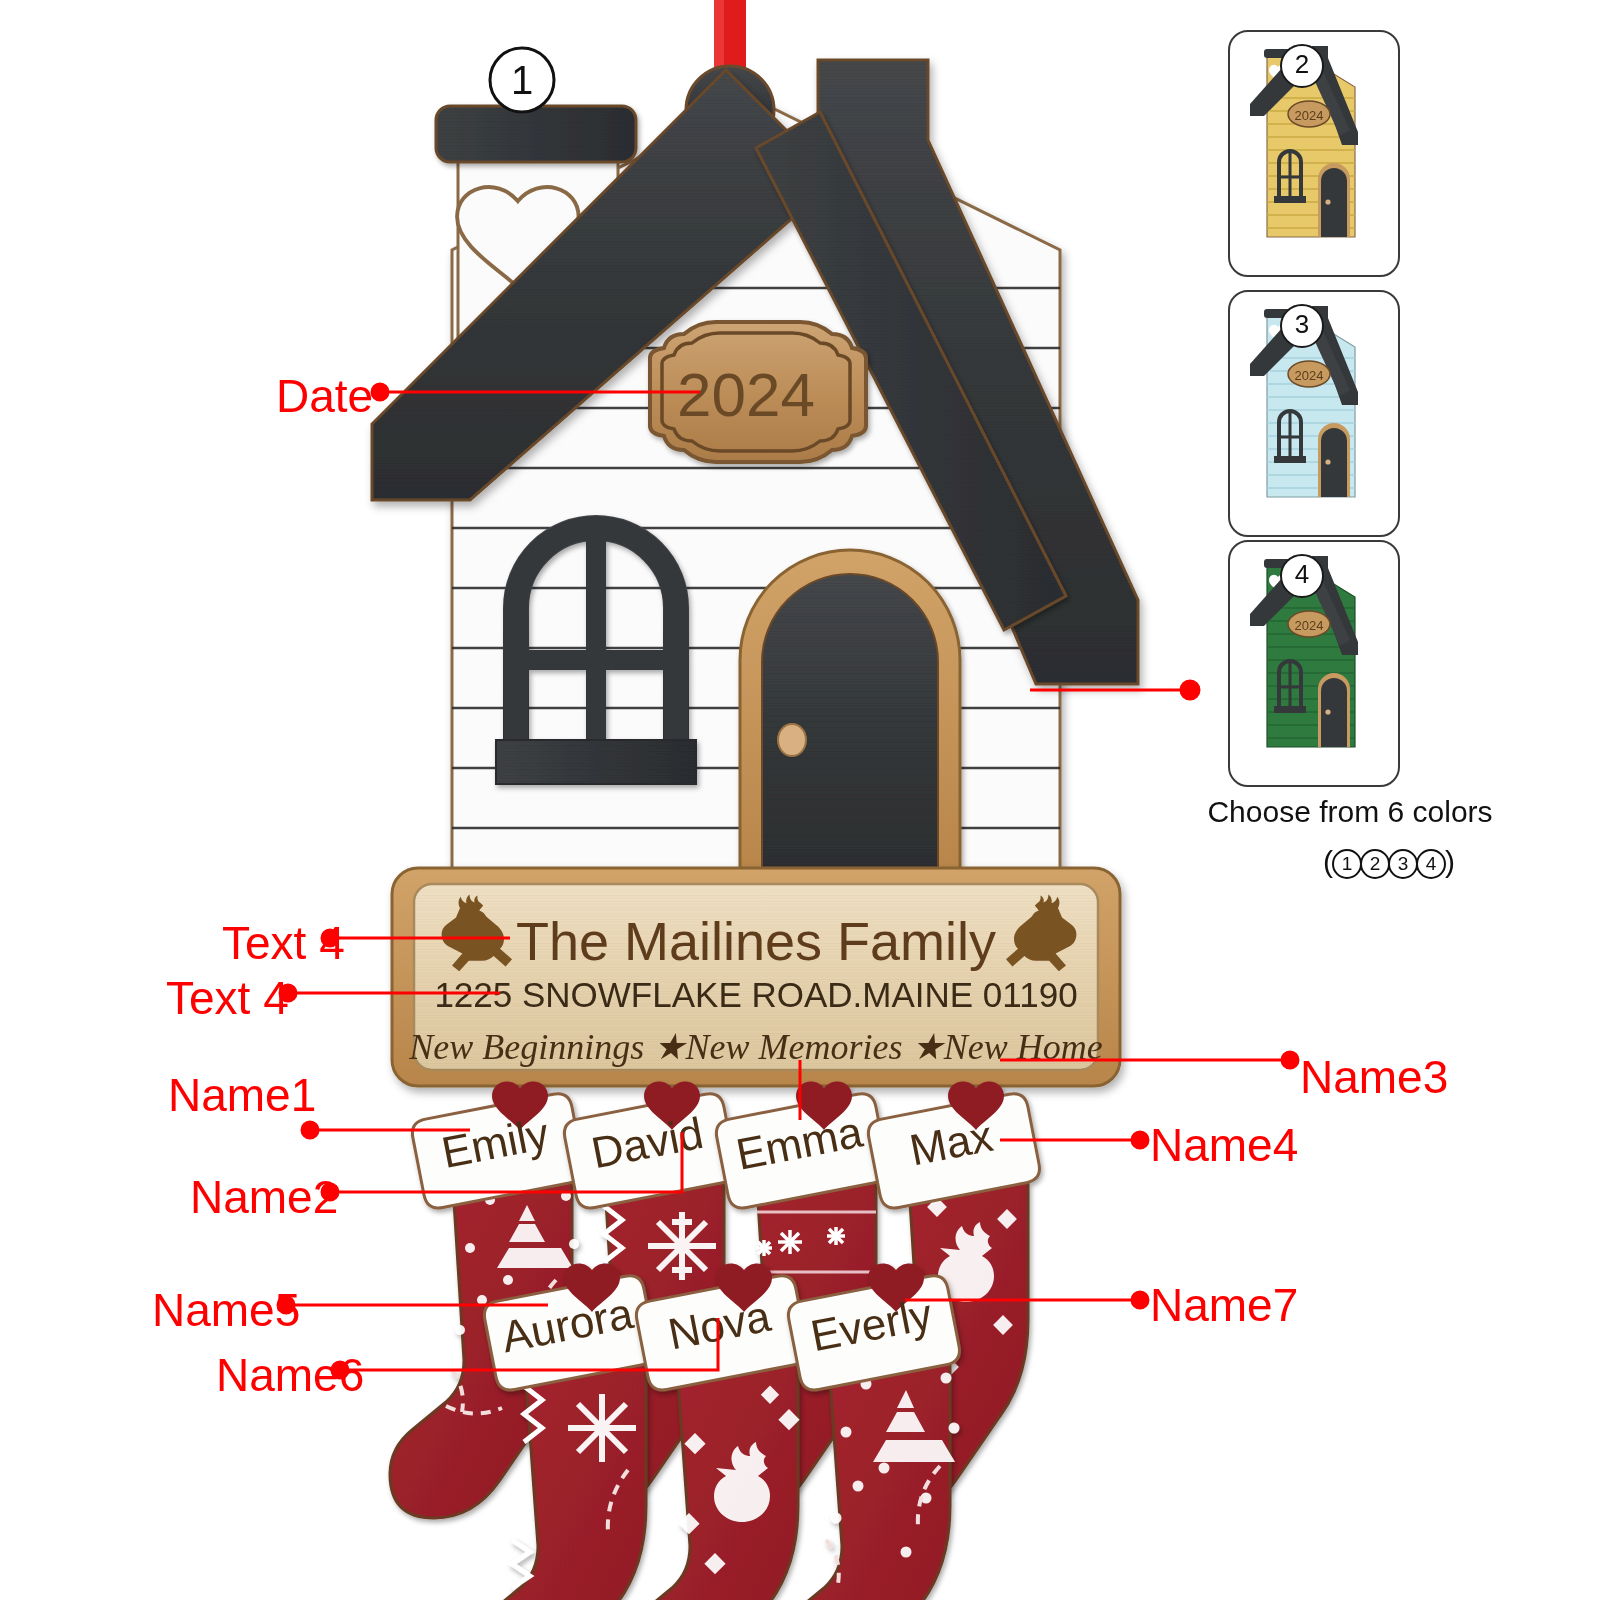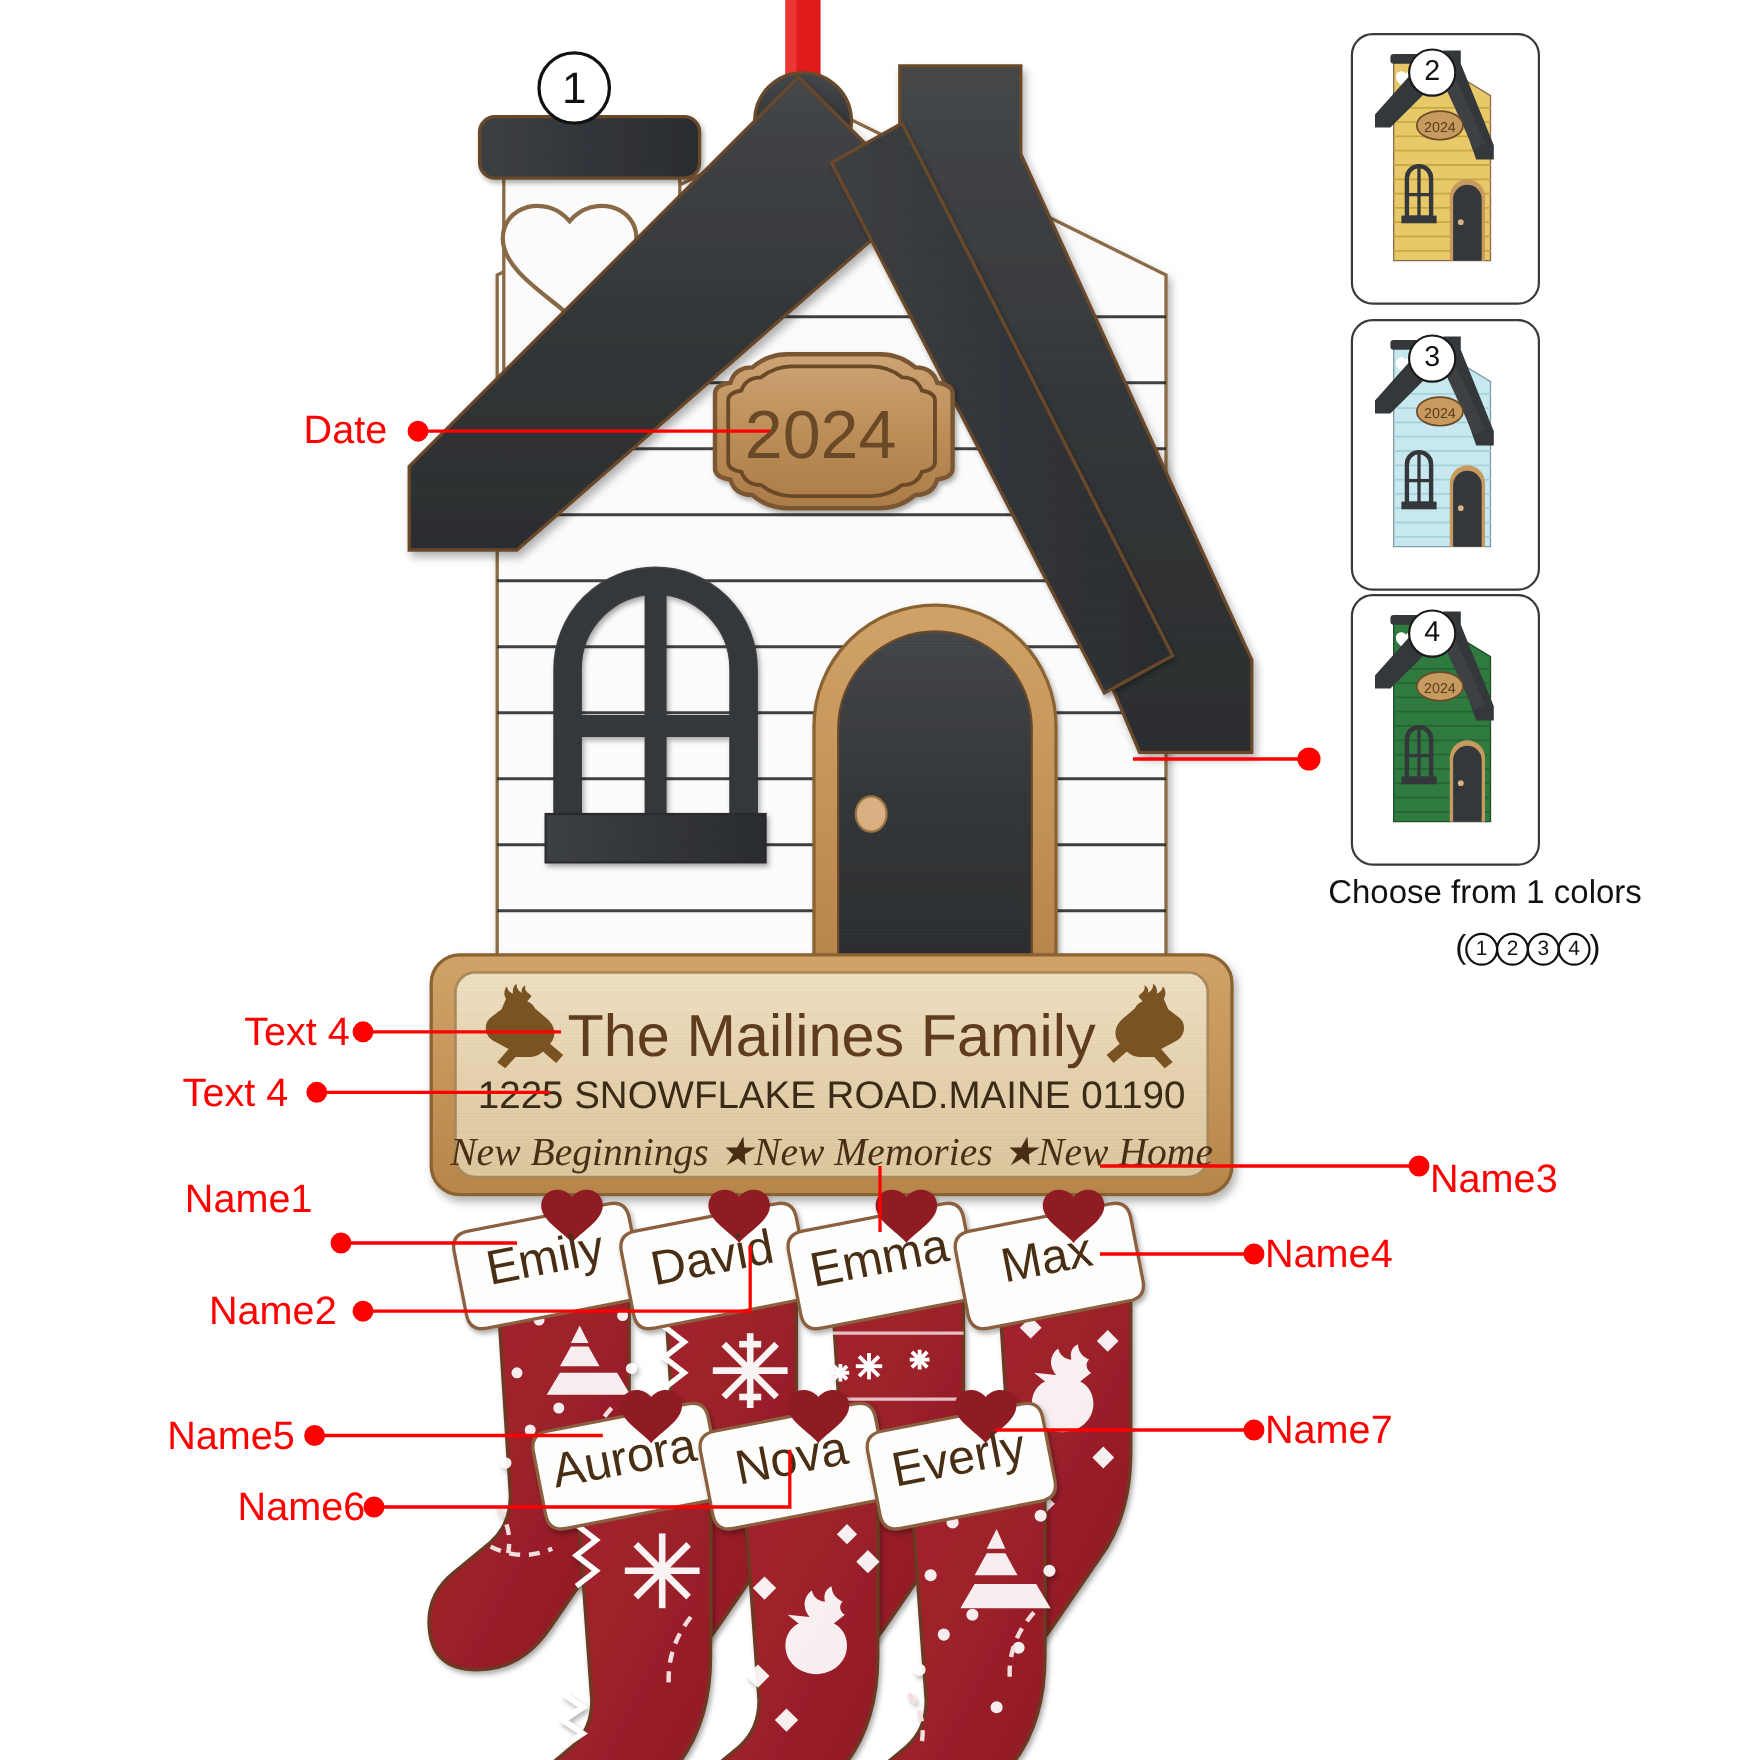--- a/index.html
+++ b/index.html
@@ -6,21 +6,21 @@
   body{
     width:1600px;height:1600px;position:relative;overflow:hidden;
     font-family:"Liberation Sans","DejaVu Sans",sans-serif;
   }
   #stage{position:absolute;left:0;top:0;width:1600px;height:1600px;}
   svg{display:block;}
   .abs{position:absolute;}
 
   
   .anno{
-    position:absolute;color:#FF0000;font-size:36px;white-space:nowrap;
+    position:absolute;color:#FF0000;font-size:46px;white-space:nowrap;
     font-family:"Liberation Sans","DejaVu Sans",sans-serif;
     line-height:1;
   }
 
   
   .swatch{
     position:absolute;width:172px;height:247px;border:2px solid #3a3a3a;
     border-radius:20px;background:#fff;box-sizing:border-box;overflow:hidden;
   }
   .swatch .num{
@@ -497,18 +497,18 @@
       <path d="M49 145 V130 a11 11 0 0 1 22 0 V145 V166 H49 Z" fill="none" stroke="#35383a" stroke-width="4"></path>
       <line x1="60" y1="120" x2="60" y2="166" stroke="#35383a" stroke-width="3"></line>
       <line x1="49" y1="145" x2="71" y2="145" stroke="#35383a" stroke-width="3"></line>
       <rect x="44" y="164" width="32" height="7" fill="#35383a"></rect>
       <path d="M88 205 V147 a16 16 0 0 1 32 0 V205 Z" fill="#c79a5f"></path>
       <path d="M91 205 V149 a13 13 0 0 1 26 0 V205 Z" fill="#35383a"></path>
       <circle cx="98" cy="170" r="2.6" fill="#d9b082"></circle>
     </svg>
   </div>
 
-  <div class="choose" style="left:1200px;top:795px;width:300px">Choose from 1 colors</div>
+  <div class="choose" style="left:1200px;top:795px;width:300px">Choose from 6 colors</div>
   <div class="choose" style="left:1239px;top:845px;width:300px">
     <span style="font-size:30px">(</span><span class="circnum">1</span><span class="circnum">2</span><span class="circnum">3</span><span class="circnum">4</span><span style="font-size:30px">)</span>
   </div>
 
 </div>
 
 </body></html>

